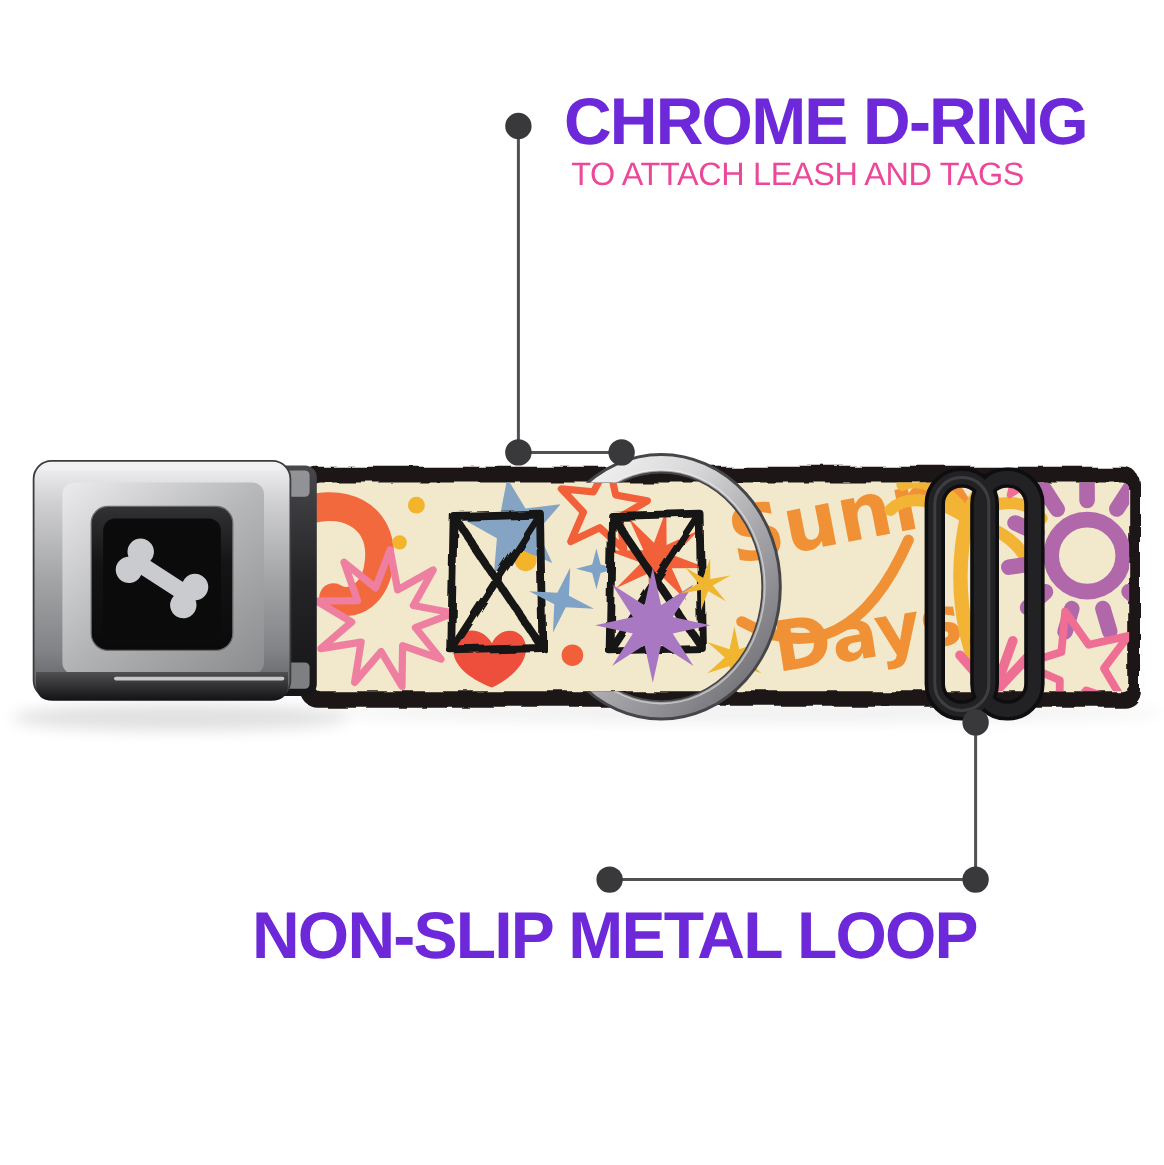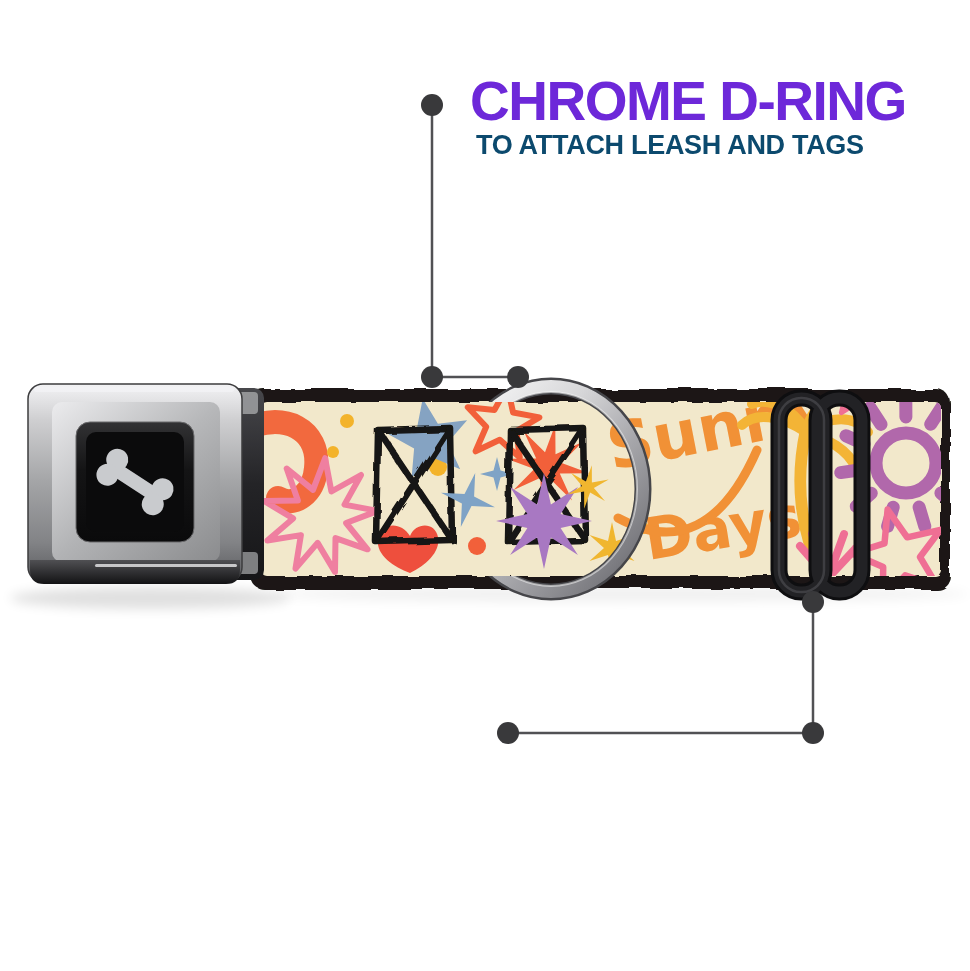--- a/index.html
+++ b/index.html
@@ -7,22 +7,22 @@
     width:970px;height:971px;position:relative;overflow:hidden;
     background:#ffffff;
     font-family:"Liberation Sans",sans-serif;
   }
   .stage{position:absolute;left:0;top:0;width:970px;height:971px;}
   .co-title{
     position:absolute;font-weight:700;font-size:55px;line-height:1;
     color:#6d28d9;letter-spacing:-1.5px;white-space:nowrap;
   }
   .co-sub{
-    position:absolute;font-weight:700;font-size:27px;line-height:1;
-    color:#0c4a6e;letter-spacing:-0.3px;white-space:nowrap;
+    position:absolute;font-weight:400;font-size:27px;line-height:1;
+    color:#ec4899;letter-spacing:-0.3px;white-space:nowrap;
   }
   #top-title{left:470px;top:74px;}
   #top-sub{left:476px;top:132px;}
   #bottom-title{left:210px;top:752px;}
   #bottom-sub{left:214px;top:810px;font-size:28px;}
   svg{position:absolute;left:0;top:0;}
 </style>
 </head>
 <body>
 
@@ -218,13 +218,14 @@
       <line x1="508" y1="733" x2="813" y2="733"></line>
       <line x1="813" y1="733" x2="813" y2="602"></line>
       <circle cx="508" cy="733" r="11" fill="#39393b" stroke="none"></circle>
       <circle cx="813" cy="733" r="11" fill="#39393b" stroke="none"></circle>
       <circle cx="813" cy="602" r="11" fill="#39393b" stroke="none"></circle>
     </g>
   </svg>
 
   <div id="top-title" class="co-title">CHROME D-RING</div>
   <div id="top-sub" class="co-sub">TO ATTACH LEASH AND TAGS</div>
+  <div id="bottom-title" class="co-title">NON-SLIP METAL LOOP</div>
 </div>
 
 </body></html>

